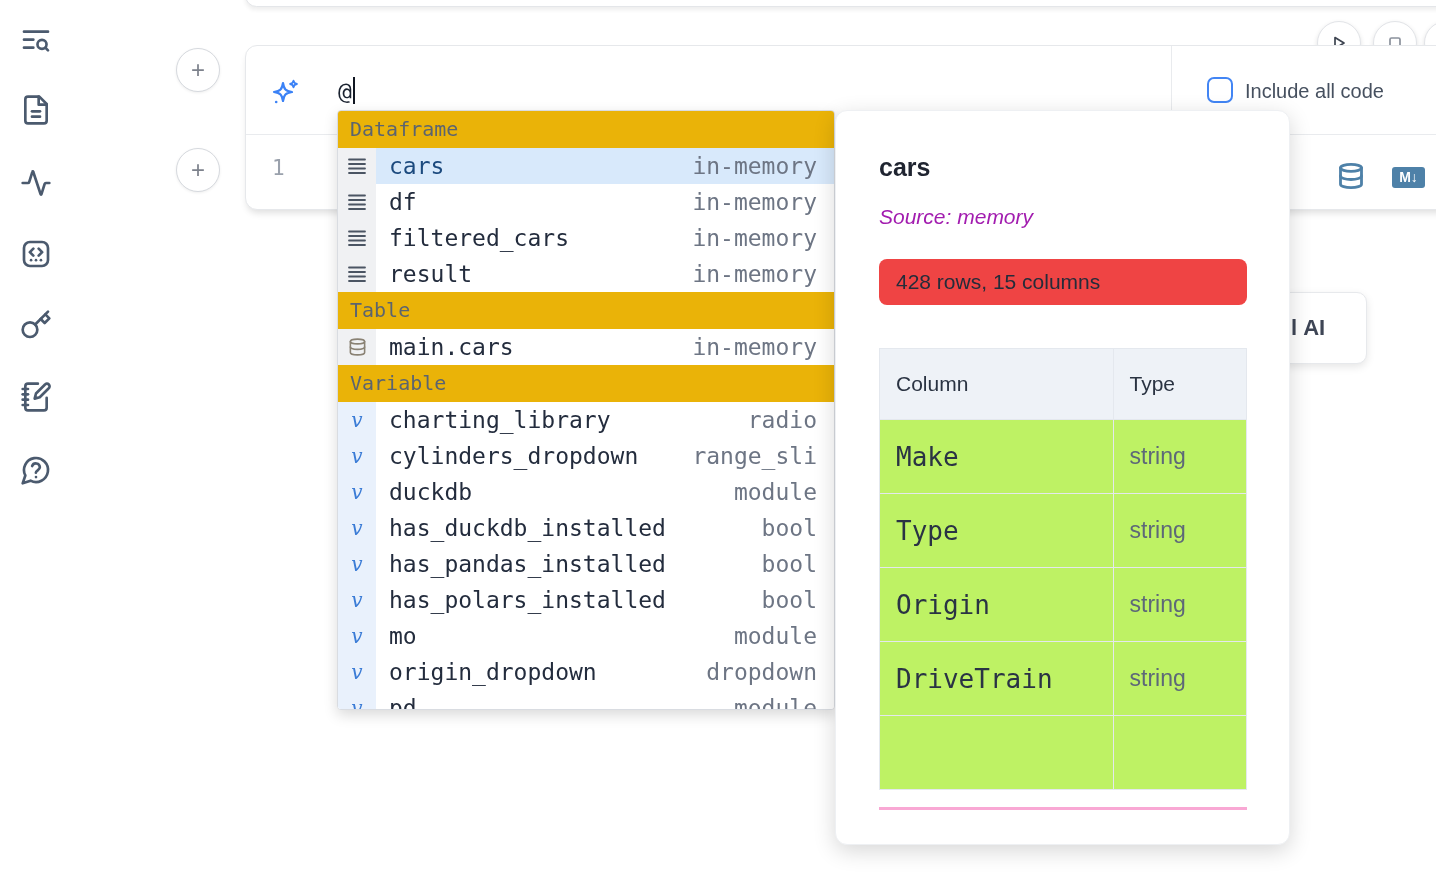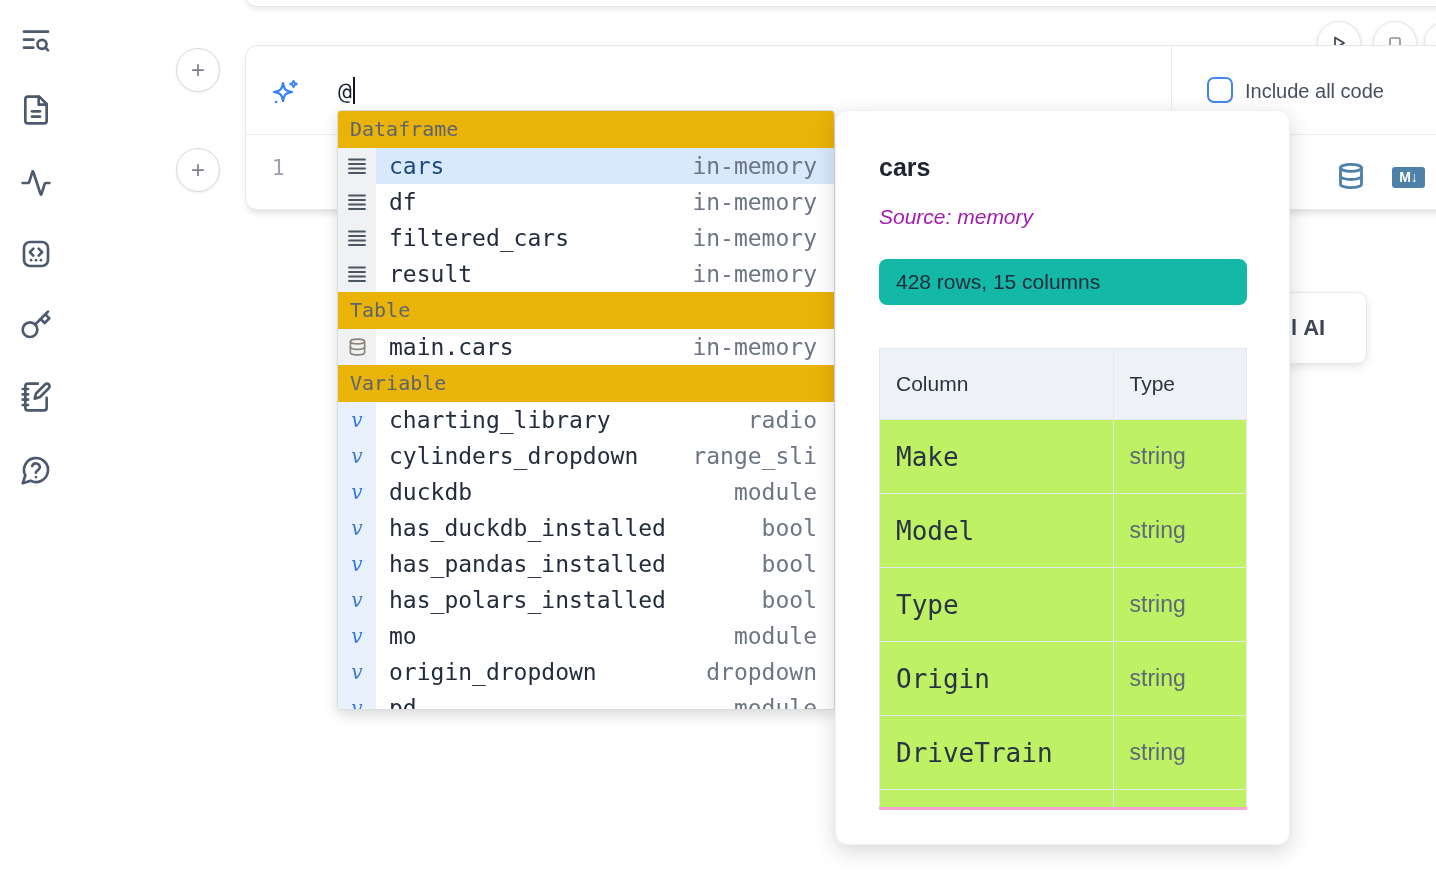--- a/index.html
+++ b/index.html
@@ -73,21 +73,21 @@
   .rows-glyph { width:22px; height:20px; color:#4b5563; }
   .db-glyph { width:19px; height:20px; color:#8a8274; }
   .v-glyph { font-family:"DejaVu Serif", serif; font-style:italic; font-size:20px; color:#3b7cd6; }
 
   
   .preview { position:absolute; left:835px; top:110px; width:455px; height:735px; background:#fff;
     border-radius:12px; box-shadow:0 6px 22px rgba(0,0,0,.16); border:1px solid #eef0f3;
     z-index:20; overflow:hidden; }
   .pv-title { position:absolute; left:43px; top:42px; font-size:25px; font-weight:bold; color:#1f2430; }
   .pv-source { position:absolute; left:43px; top:94px; font-size:21px; color:#a21caf;font-style:italic; }
-  .pv-badge { position:absolute; left:43px; top:148px; width:368px; height:46px; background:#14b8a6;
+  .pv-badge { position:absolute; left:43px; top:148px; width:368px; height:46px; background:#ef4444;
     border-radius:8px; font-size:21px; color:#242c3a; line-height:46px; padding-left:17px; }
   .pv-table-wrap { position:absolute; left:43px; top:237px; width:368px; height:462px;
     overflow:hidden; border-bottom:3px solid #f9a8d4; }
   .pv-table { border-collapse:collapse; width:368px; }
   .pv-table th, .pv-table td { border:1px solid #e4e8ee; text-align:left; }
   .pv-table th { height:71px; background:#eef2f7; font-size:21px; font-weight:normal;
     color:#2a3342; padding-left:16px; }
   .pv-table td { height:74px; background:#bef264; padding-left:16px; }
   .pv-col-name { width:234px; font-family:"DejaVu Sans Mono", monospace; font-size:26px; color:#2a3344; }
   .pv-col-type { width:134px; font-size:23px; color:#5d6878; }
@@ -361,24 +361,20 @@
             <th class="pv-col-name" style="font-family: &quot;Liberation Sans&quot;, sans-serif; font-size: 21px;">Column</th>
             <th class="pv-col-type" style="font-family: &quot;Liberation Sans&quot;, sans-serif; font-size: 21px;">Type</th>
           </tr>
         </thead>
         <tbody>
           <tr>
             <td class="pv-col-name">Make</td>
             <td class="pv-col-type">string</td>
           </tr>
           <tr>
-            <td class="pv-col-name">Model</td>
-            <td class="pv-col-type">string</td>
-          </tr>
-          <tr>
             <td class="pv-col-name">Type</td>
             <td class="pv-col-type">string</td>
           </tr>
           <tr>
             <td class="pv-col-name">Origin</td>
             <td class="pv-col-type">string</td>
           </tr>
           <tr>
             <td class="pv-col-name">DriveTrain</td>
             <td class="pv-col-type">string</td>

